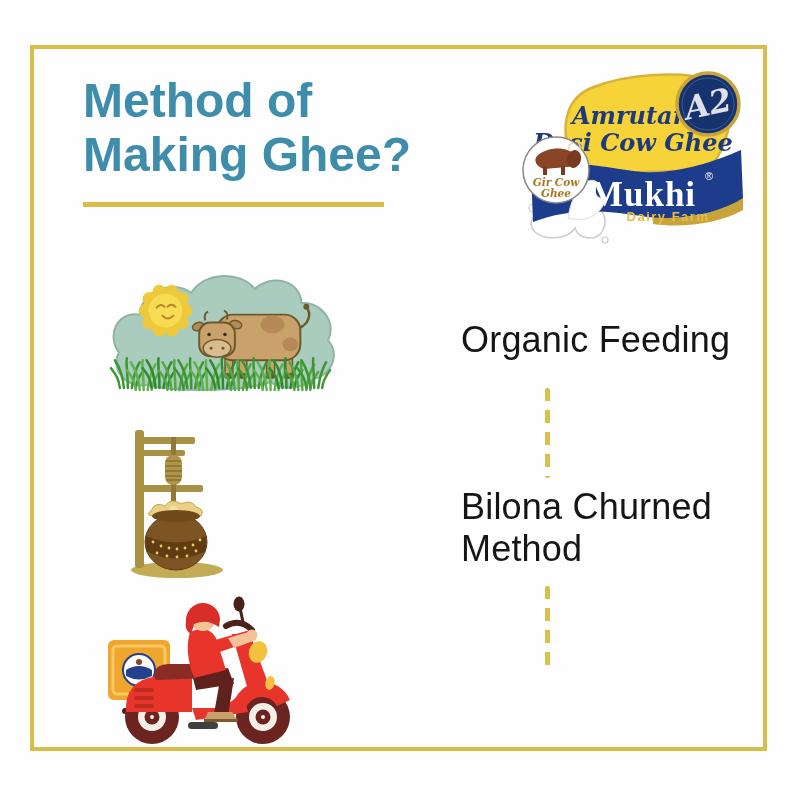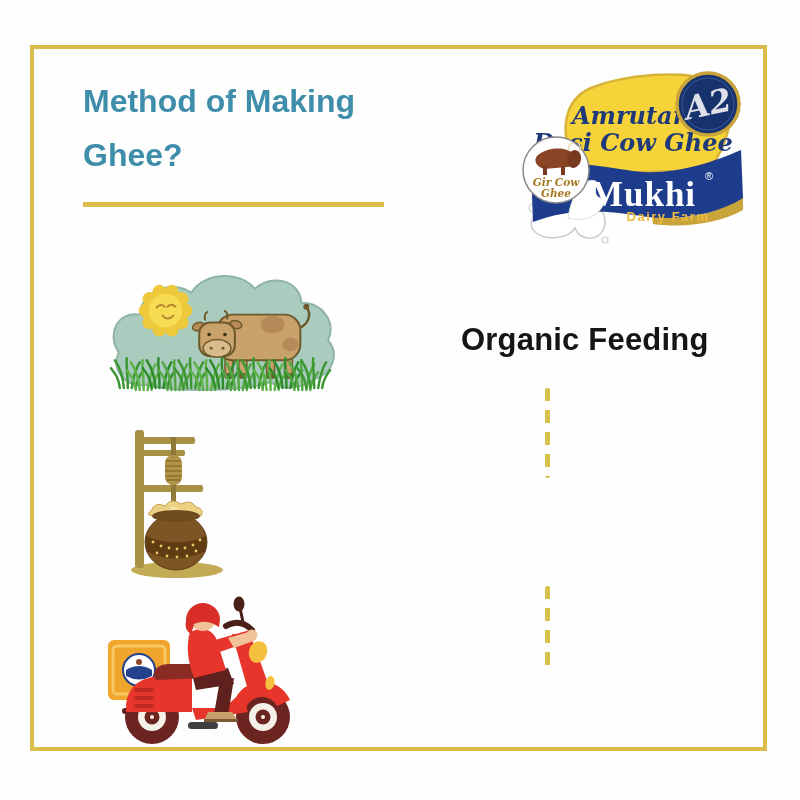--- a/index.html
+++ b/index.html
@@ -6,28 +6,28 @@
   .poster{
     position:relative;width:800px;height:800px;background:#fefefe;
     font-family:"Liberation Sans",sans-serif;overflow:hidden;
   }
   .frame{
     position:absolute;left:30px;top:45px;width:737px;height:706px;
     box-sizing:border-box;border:4px solid #d9bc4a;
   }
   .title{
     position:absolute;left:83px;top:74px;width:340px;
-    font-size:32px;line-height:54px;font-weight:700;color:#3e8dab;
+    font-size:48px;line-height:54px;font-weight:700;color:#3e8dab;
   }
   .title-underline{
     position:absolute;left:83px;top:202px;width:301px;height:5px;background:#d9bc4a;
   }
   .step-label{
-    position:absolute;left:461px;font-size:31px;line-height:42px;
-    font-weight:700;color:#151515;letter-spacing:.2px;
+    position:absolute;left:461px;font-size:36px;line-height:42px;
+    font-weight:400;color:#151515;letter-spacing:.2px;
   }
   .label-1{top:320px;width:320px;line-height:40px;}
   .label-2{top:486px;width:300px;}
   .label-3{top:674px;width:330px;line-height:40px;}
   .dash{
     position:absolute;width:5px;border-radius:2px;
     background:repeating-linear-gradient(to bottom,#d6c14b 0 13px,transparent 13px 22px);
   }
   .dash-1{left:545px;top:388px;height:90px;}
   .dash-2{left:545px;top:586px;height:88px;}
@@ -268,15 +268,16 @@
         <circle cx="152" cy="55" r="5.5" fill="#f2c298"></circle>
         <circle cx="103" cy="38" r="13" fill="#f2c298"></circle>
         <path d="M86,41 A17,17 0 0 1 120,39 L119,47 Q103,36 88,48 Z" fill="#d92e28"></path>
         <path d="M86,41 q-2,9 5,13 l3,-9 Z" fill="#d92e28"></path>
       </g>
     </svg>
   </div>
 
   <div class="step-label label-1">Organic Feeding</div>
   <div class="dash dash-1"></div>
+  <div class="step-label label-2">Bilona Churned Method</div>
   <div class="dash dash-2"></div>
 
 </div>
 
 </body></html>

